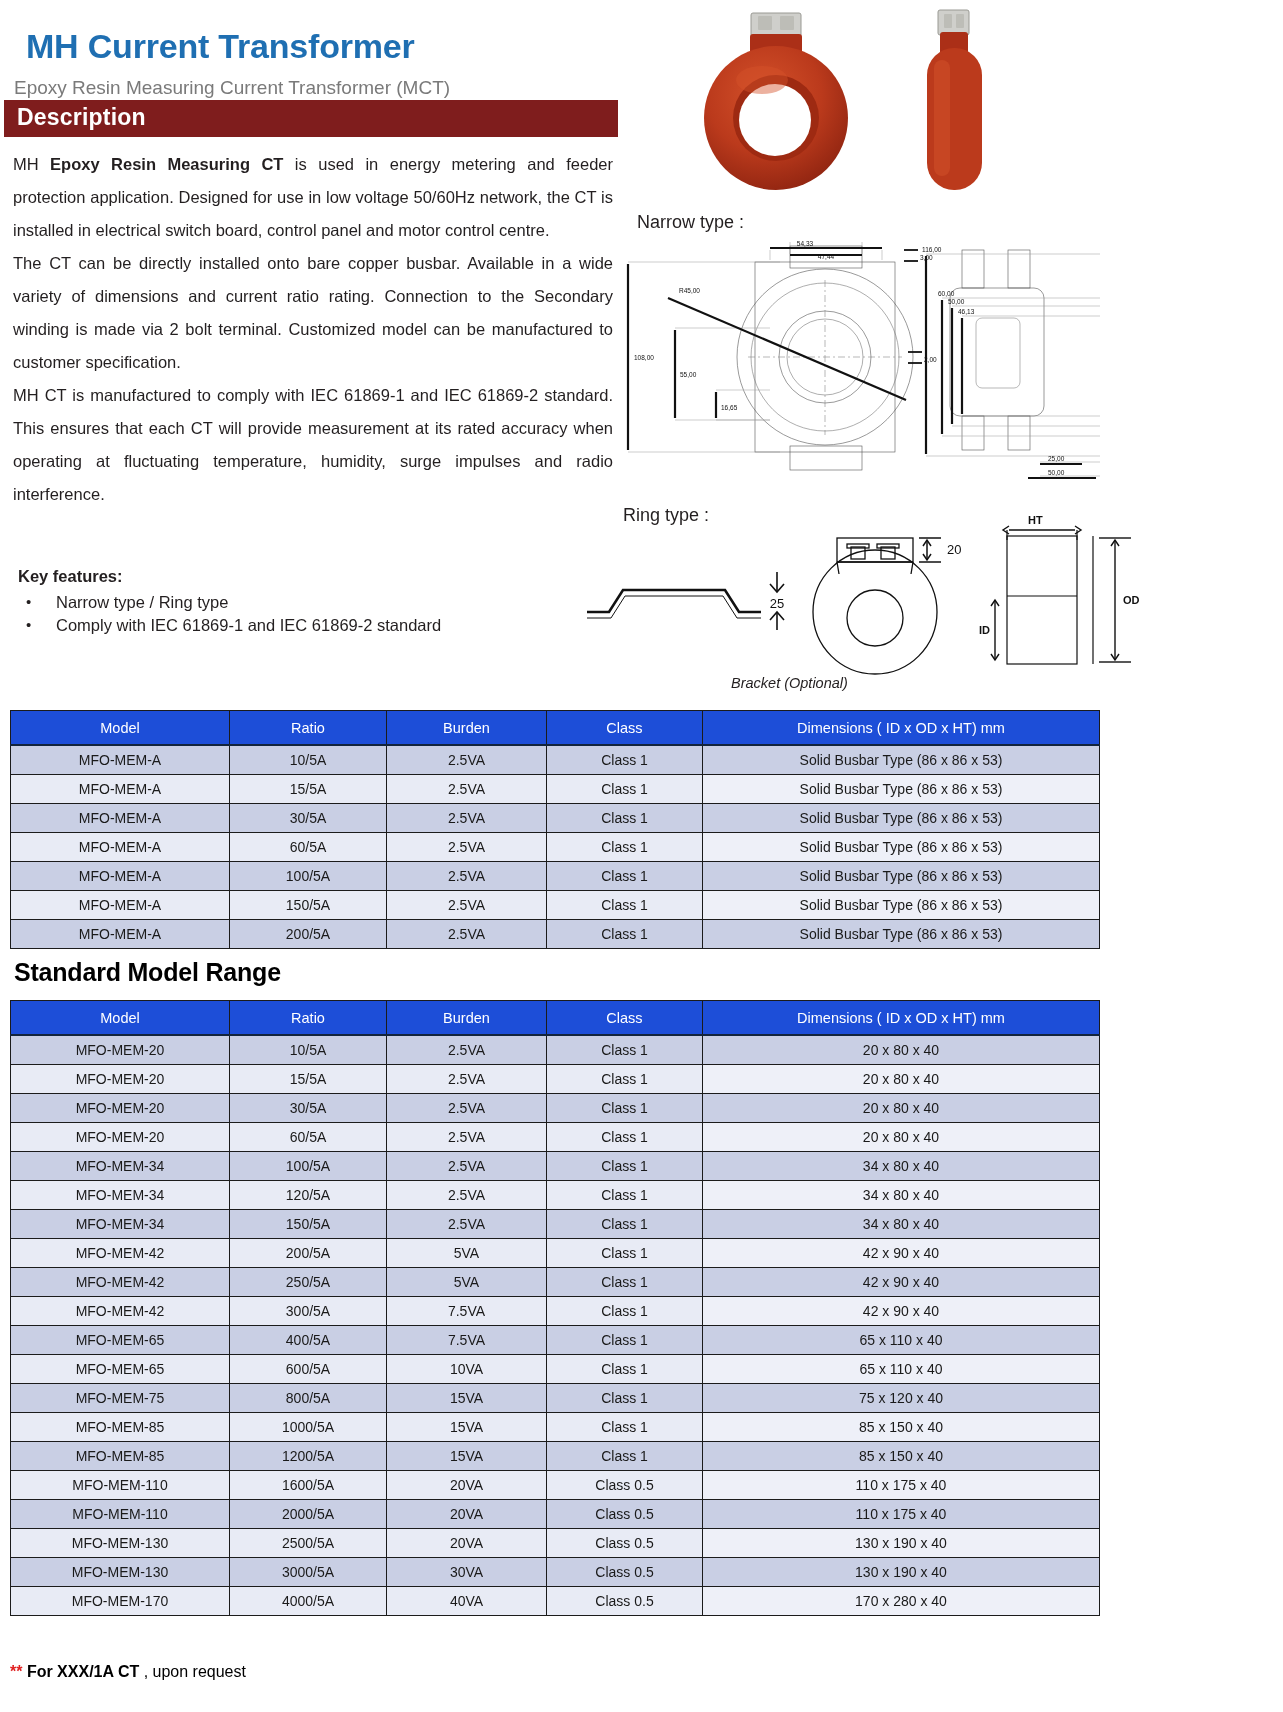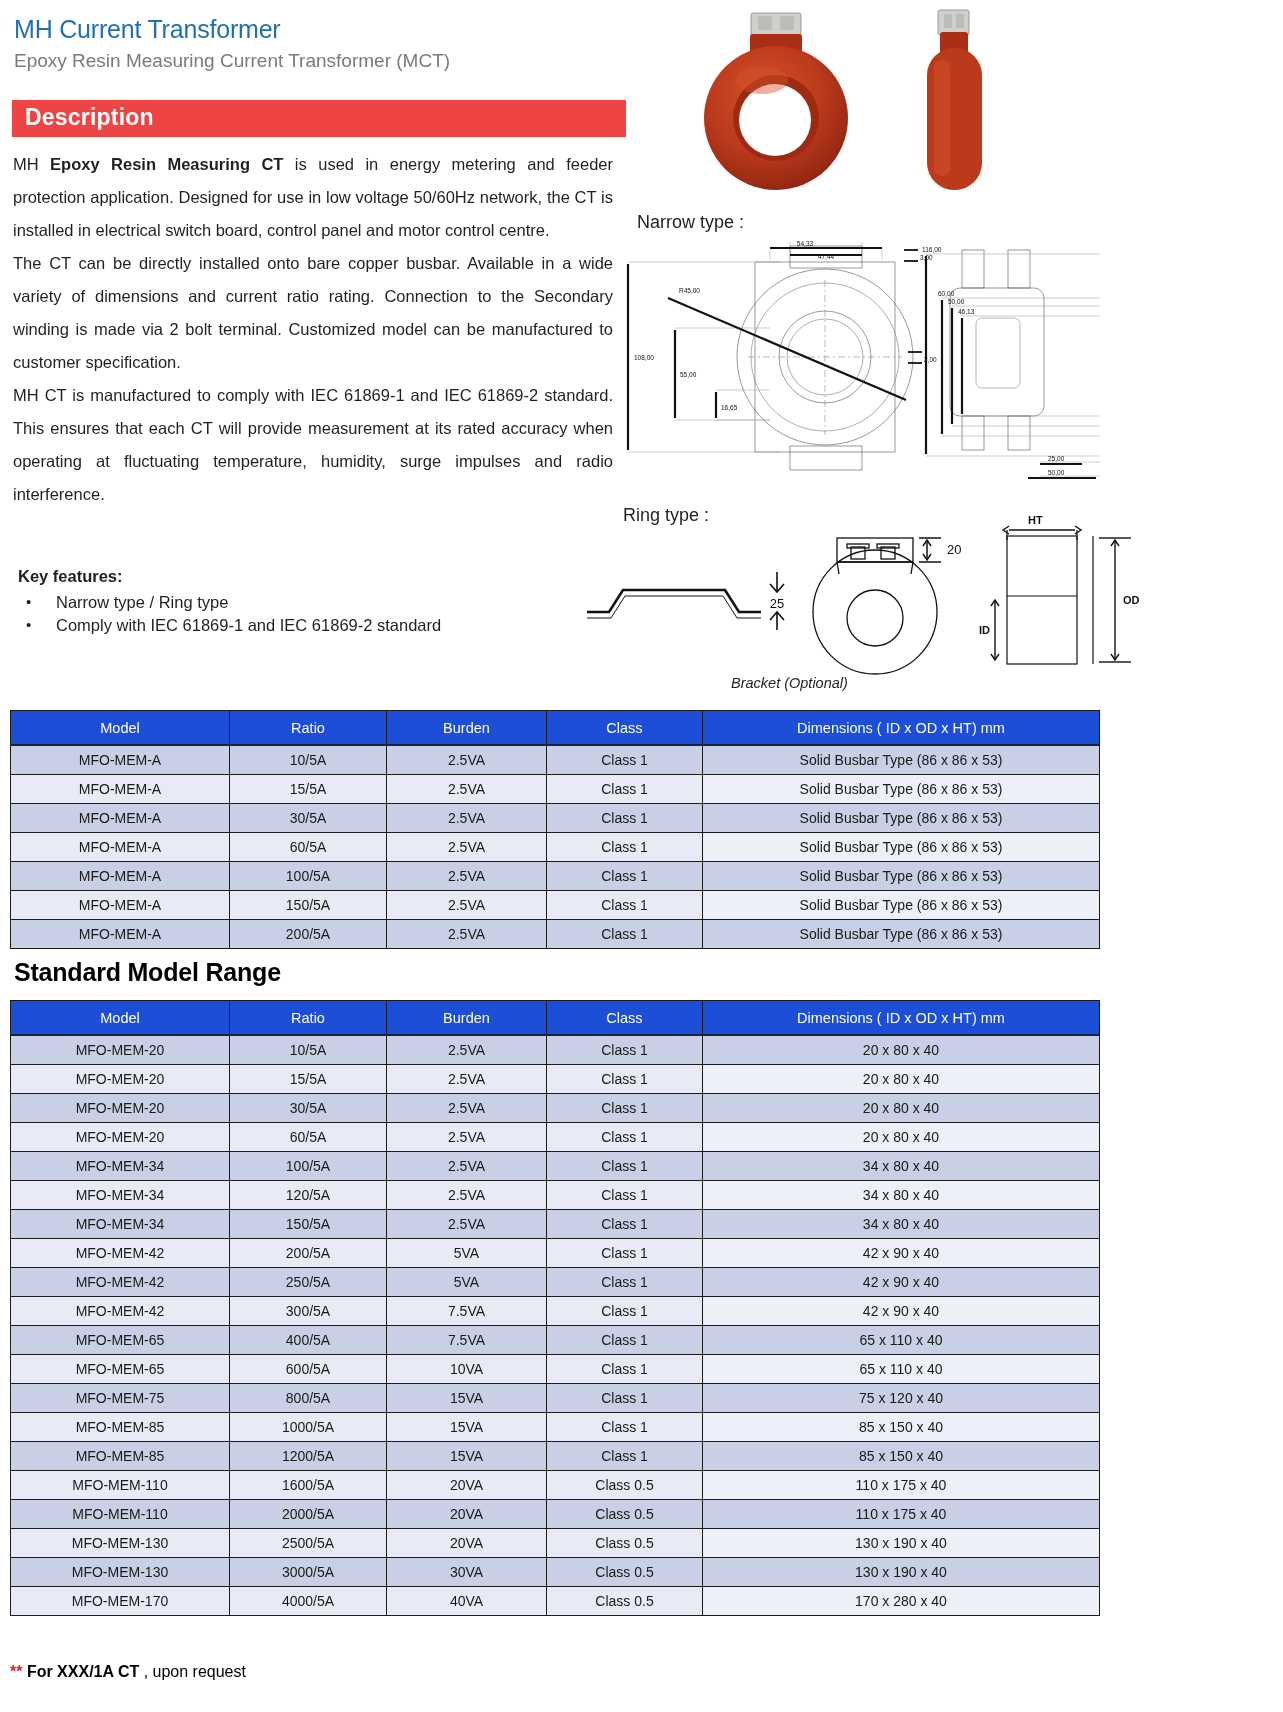--- a/index.html
+++ b/index.html
@@ -6,30 +6,30 @@
   body{
     width:1283px;height:1712px;background:#ffffff;
     font-family:"Liberation Sans", sans-serif;
     color:#231f20;overflow:hidden;position:relative;
   }
   .page{position:relative;width:1283px;height:1712px;}
 
   
   .title-block{position:absolute;left:14px;top:16px;width:620px;}
   .main-title{
-    font-size:25px;font-weight:normal;color:#1f6fb2;letter-spacing:-0.2px;
-    line-height:1.1;margin:0;
+    font-size:34px;font-weight:bold;color:#1f6fb2;letter-spacing:-0.2px;
+    line-height:1.1;margin:12px;
   }
   .sub-title{
     font-size:19px;color:#7a7a7a;line-height:1.15;margin:6px 0 0 0;font-weight:400;
   }
 
   .desc-bar{
-    position:absolute;left:12px;top:100px;width:614px;height:37px;
-    background:#ef4444;
+    position:absolute;left:4px;top:100px;width:614px;height:37px;
+    background:#7f1d1d;
   }
   .desc-bar span{
     display:block;color:#ffffff;font-size:23px;font-weight:bold;
     padding:4px 0 0 13px;letter-spacing:.2px;
   }
 
   
   .desc-body{
     position:absolute;left:13px;top:148px;width:600px;
     font-size:16.5px;line-height:33px;text-align:justify;

